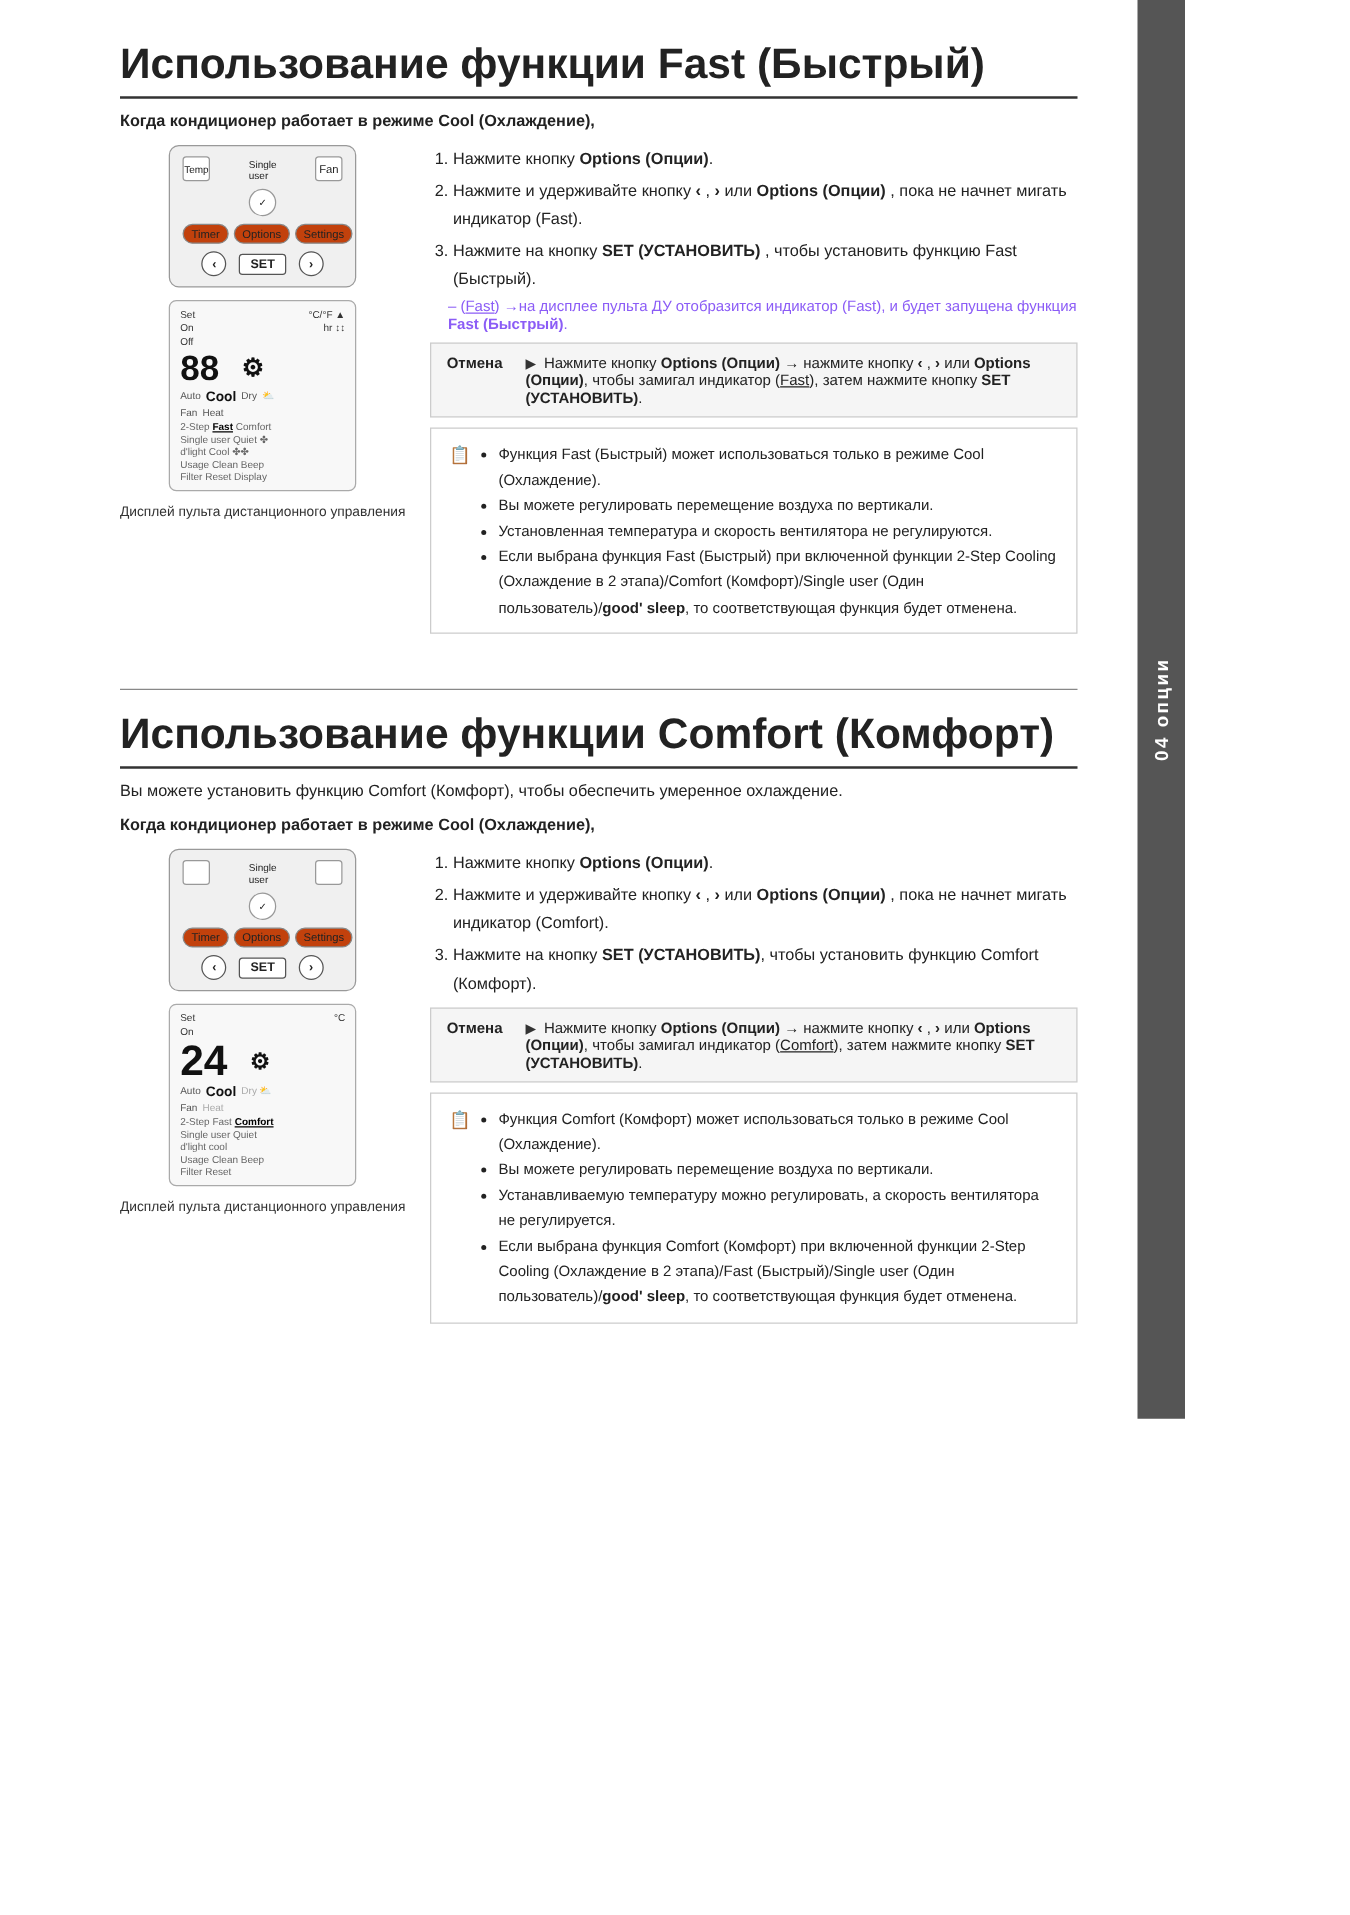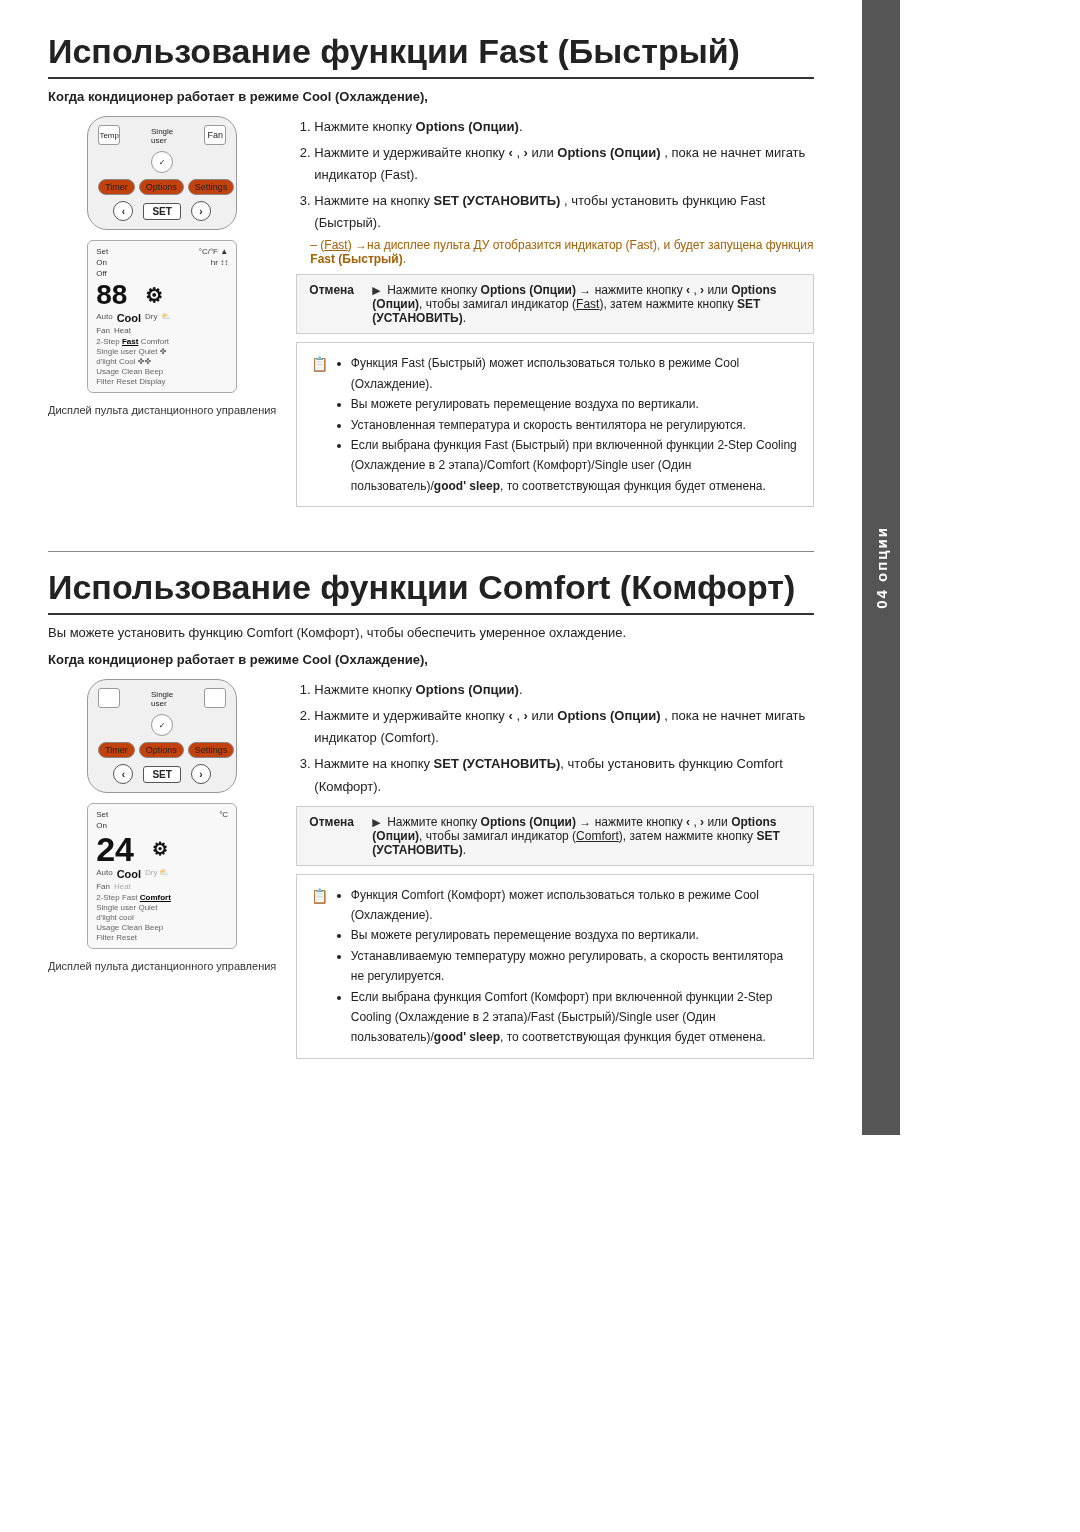--- a/index.html
+++ b/index.html
@@ -8,20 +8,21 @@
       background: #fff;
       color: #222;
       width: 1080px;
       min-height: 1532px;
       position: relative;
       overflow-x: hidden;
     }
     .page {
       display: flex;
       width: 900px;
+      margin-left: 48px;
     }
     .main-content {
       flex: 1;
       padding: 32px 48px 32px 48px;
     }
     .side-tab {
       width: 38px;
       display: flex;
       align-items: center;
       justify-content: center;
@@ -85,21 +86,21 @@
 
     .instructions-col {
       flex: 1;
     }
 
     
     .remote-top {
       width: 150px;
       background: #f0f0f0;
       border: 1.5px solid #999;
-      border-radius: 20px;
+      border-radius: 8px;
       padding: 8px 10px;
       font-size: 10px;
     }
     .remote-top-row1 {
       display: flex;
       justify-content: space-between;
       align-items: flex-start;
       margin-bottom: 6px;
     }
     .r-icon-box {
@@ -207,21 +208,21 @@
       font-size: 13px;
       line-height: 1.7;
     }
     ol.steps li {
       margin-bottom: 4px;
     }
     .step-note {
       font-size: 12px;
       margin-left: 14px;
       margin-bottom: 4px;
-      color: #a16207;
+      color: #8b5cf6;
     }
     .under { text-decoration: underline; }
 
     
     .cancel-box {
       display: flex;
       align-items: flex-start;
       background: #f5f5f5;
       border: 1px solid #ccc;
       padding: 8px 12px;

